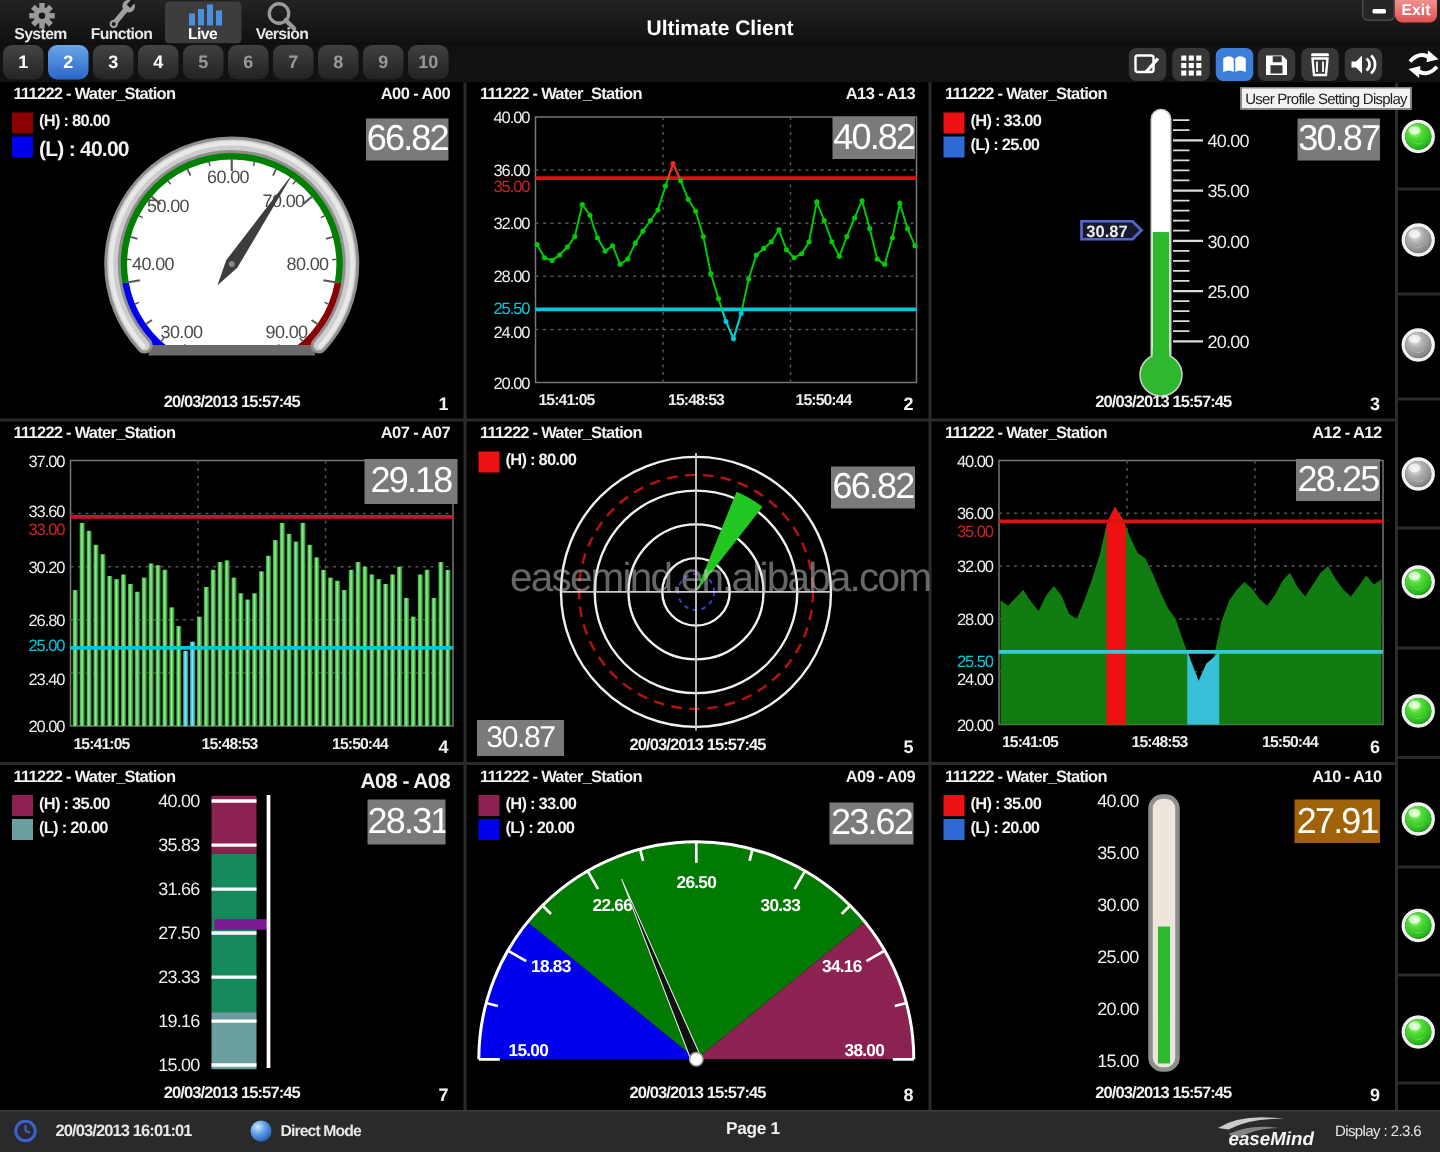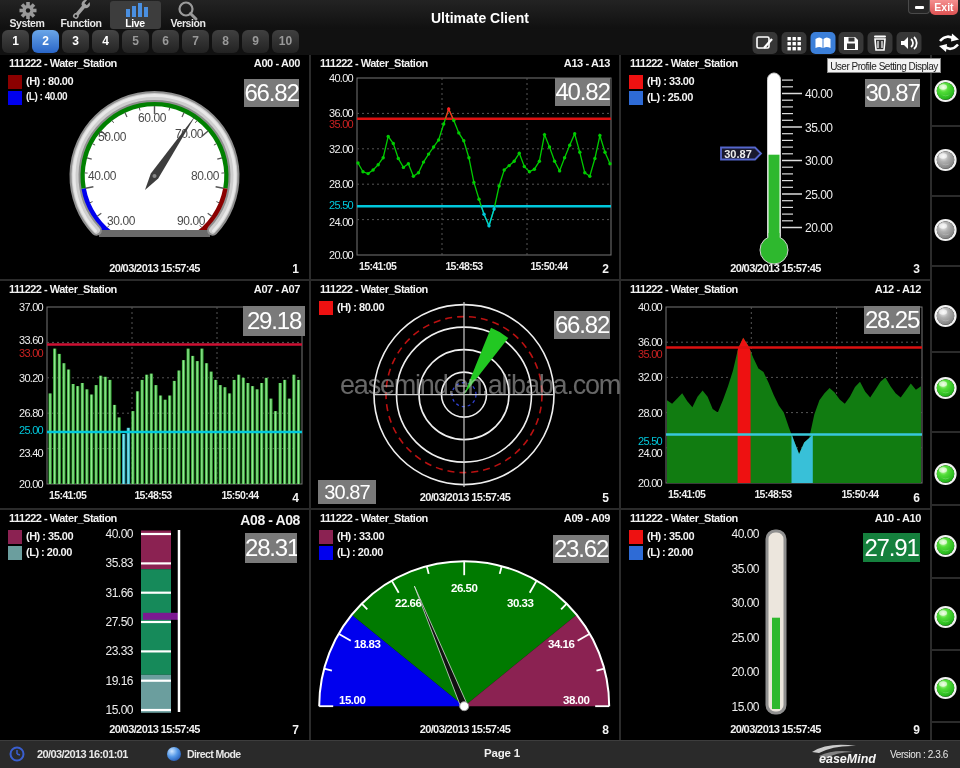--- a/index.html
+++ b/index.html
@@ -85,21 +85,21 @@
     <polygon points="212.0,4.5 219.0,10.5 211.0,12.5" fill="#fff"></polygon>
     <path d="M218.0 15.5 C 213.0 21, 208.0 21, 204.0 17" fill="none" stroke="#fff" stroke-width="2.6"></path>
     <polygon points="206.0,23 199.0,17 207.0,15 " fill="#fff"></polygon>
   </svg>
 <div style="position:absolute;left:0px;top:55px;width:309px;height:224px;background:#000;overflow:hidden">
     <div style="position:absolute;left:9px;top:2px;font-size:11px;font-weight:bold;letter-spacing:-0.5px;color:#f2f2f2">111222 - Water_Station</div>
     <div style="position:absolute;right:9px;top:2px;font-size:11px;font-weight:bold;letter-spacing:-0.4px;color:#f2f2f2">A00 - A00</div>
     <div style="position:absolute;left:8px;top:20px;width:14px;height:14px;background:#8b0000"></div>
     <div style="position:absolute;left:26px;top:20px;font-size:11px;font-weight:bold;letter-spacing:-0.5px;color:#f2f2f2">(H) : 80.00</div>
     <div style="position:absolute;left:8px;top:36px;width:14px;height:14px;background:#0000ee"></div>
-    <div style="position:absolute;left:26px;top:36px;font-size:10px;font-weight:bold;letter-spacing:-0.5px;color:#f2f2f2">(L) : 40.00</div>
+    <div style="position:absolute;left:26px;top:36px;font-size:14px;font-weight:bold;letter-spacing:-0.5px;color:#f2f2f2">(L) : 40.00</div>
     <svg width="309" height="224" style="position:absolute;left:0;top:0">
       <circle cx="154.5" cy="121.0" r="75" fill="#ffffff"></circle>
       <path d="M118.2 183.8 A72.5 72.5 0 0 1 83.1 133.6" stroke="#0000ee" stroke-width="5.5" fill="none"></path>
       <path d="M83.1 133.6 A72.5 72.5 0 1 1 225.9 133.6" stroke="#008000" stroke-width="5.5" fill="none"></path>
       <path d="M225.9 133.6 A72.5 72.5 0 0 1 190.8 183.8" stroke="#8b0000" stroke-width="5.5" fill="none"></path>
       <line x1="123.5" y1="174.7" x2="119.5" y2="181.6" stroke="#555" stroke-width="1.4"></line>
       <line x1="109.2" y1="170.4" x2="107.2" y2="172.6" stroke="#555" stroke-width="1"></line>
       <line x1="101.3" y1="158.3" x2="97.2" y2="161.2" stroke="#555" stroke-width="1.2"></line>
       <line x1="92.6" y1="146.6" x2="89.8" y2="147.8" stroke="#555" stroke-width="1"></line>
       <line x1="93.4" y1="131.8" x2="85.6" y2="133.2" stroke="#555" stroke-width="1.4"></line>
@@ -506,21 +506,21 @@
     <svg width="309" height="230" style="position:absolute;left:0;top:0">
       <text x="138" y="28.0" font-size="12" letter-spacing="-0.5" fill="#eee" text-anchor="end">40.00</text>
       <text x="138" y="62.6" font-size="12" letter-spacing="-0.5" fill="#eee" text-anchor="end">35.00</text>
       <text x="138" y="97.2" font-size="12" letter-spacing="-0.5" fill="#eee" text-anchor="end">30.00</text>
       <text x="138" y="131.8" font-size="12" letter-spacing="-0.5" fill="#eee" text-anchor="end">25.00</text>
       <text x="138" y="166.4" font-size="12" letter-spacing="-0.5" fill="#eee" text-anchor="end">20.00</text>
       <text x="138" y="201.0" font-size="12" letter-spacing="-0.5" fill="#eee" text-anchor="end">15.00</text>
       <rect x="146" y="21" width="18" height="182" rx="8" fill="#ece6dd" stroke="#8f8f8f" stroke-width="3"></rect>
       <rect x="151" y="107.7" width="8" height="91.3" fill="#2eb82e"></rect>
     </svg>
-    <div style="position:absolute;left:242px;top:23px;width:57px;height:29px;background:#15803d;color:#fff;font-size:24px;letter-spacing:-1.2px;text-align:center;line-height:29px;overflow:hidden">27.91</div>
+    <div style="position:absolute;left:242px;top:23px;width:57px;height:29px;background:#a16207;color:#fff;font-size:24px;letter-spacing:-1.2px;text-align:center;line-height:29px;overflow:hidden">27.91</div>
     <div style="position:absolute;left:0;right:0;top:213px;text-align:center;font-size:11px;font-weight:bold;letter-spacing:-0.6px;color:#f2f2f2">20/03/2013 15:57:45</div>
     <div style="position:absolute;right:10px;top:213px;font-size:12px;font-weight:bold;color:#f2f2f2">9</div>
   </div>
 <svg width="28" height="685" style="position:absolute;left:932px;top:55px">
     <defs>
       <radialGradient id="ledg" cx="0.38" cy="0.3" r="0.75">
         <stop offset="0" stop-color="#ddffc0"></stop>
         <stop offset="0.35" stop-color="#52dd38"></stop>
         <stop offset="0.85" stop-color="#28b81e"></stop>
         <stop offset="1" stop-color="#1a8a12"></stop>
@@ -600,14 +600,14 @@
     </defs>
     <circle cx="14" cy="14" r="7" fill="url(#bsp)"></circle>
   </svg>
 <div style="position:absolute;left:187px;top:748px;font-size:10.5px;font-weight:bold;letter-spacing:-0.6px;color:#e8e8e8">Direct Mode</div>
 <div style="position:absolute;left:452px;top:747px;width:100px;text-align:center;font-size:11.5px;font-weight:bold;letter-spacing:-0.2px;color:#f0f0f0">Page 1</div>
 <svg width="90" height="28" style="position:absolute;left:806px;top:740px">
     <path d="M6 12 q16 -10 44 -6 q-22 -1 -37 7 z" fill="#e8e8e8" opacity="0.85"></path>
     <path d="M13 16 q15 -7 34 -4 q-17 0 -28 7 z" fill="#aaa" opacity="0.7"></path>
     <text x="13" y="23" font-size="12.5" font-weight="bold" font-style="italic" fill="#f5f5f5">easeMind</text>
   </svg>
-<div style="position:absolute;left:890px;top:749px;font-size:10px;letter-spacing:-0.4px;color:#e8e8e8;white-space:nowrap">Version : 2.3.6</div>
+<div style="position:absolute;left:890px;top:749px;font-size:10px;letter-spacing:-0.4px;color:#e8e8e8;white-space:nowrap">Display : 2.3.6</div>
 <div style="position:absolute;left:340px;top:370px;font-size:27px;color:rgba(205,205,205,0.5);letter-spacing:-1.2px">easemind.en.alibaba.com</div>
 <div style="position:absolute;left:827px;top:58px;width:114px;height:15px;background:#f2f2f2;border:1px solid #888;font-size:10px;letter-spacing:-0.5px;color:#222;text-align:center;line-height:15px;white-space:nowrap;overflow:hidden;z-index:50">User Profile Setting Display</div>
 </body></html>

